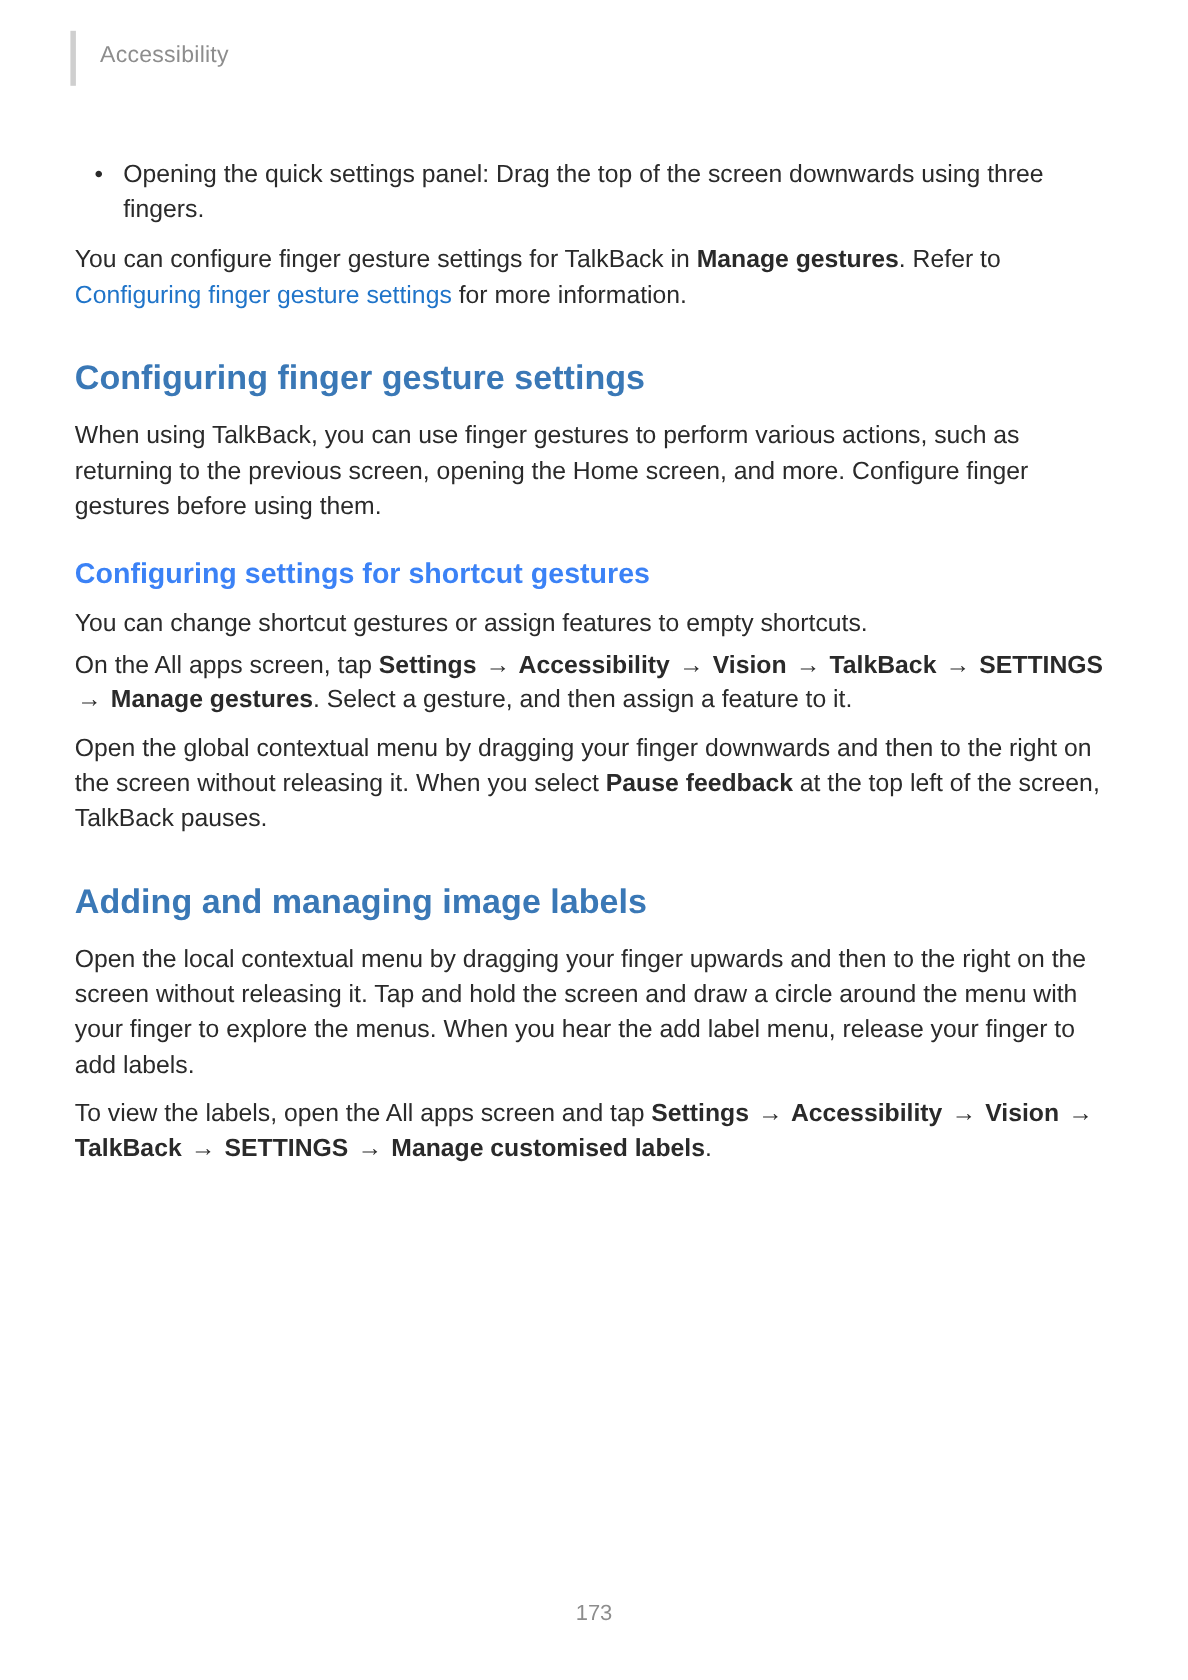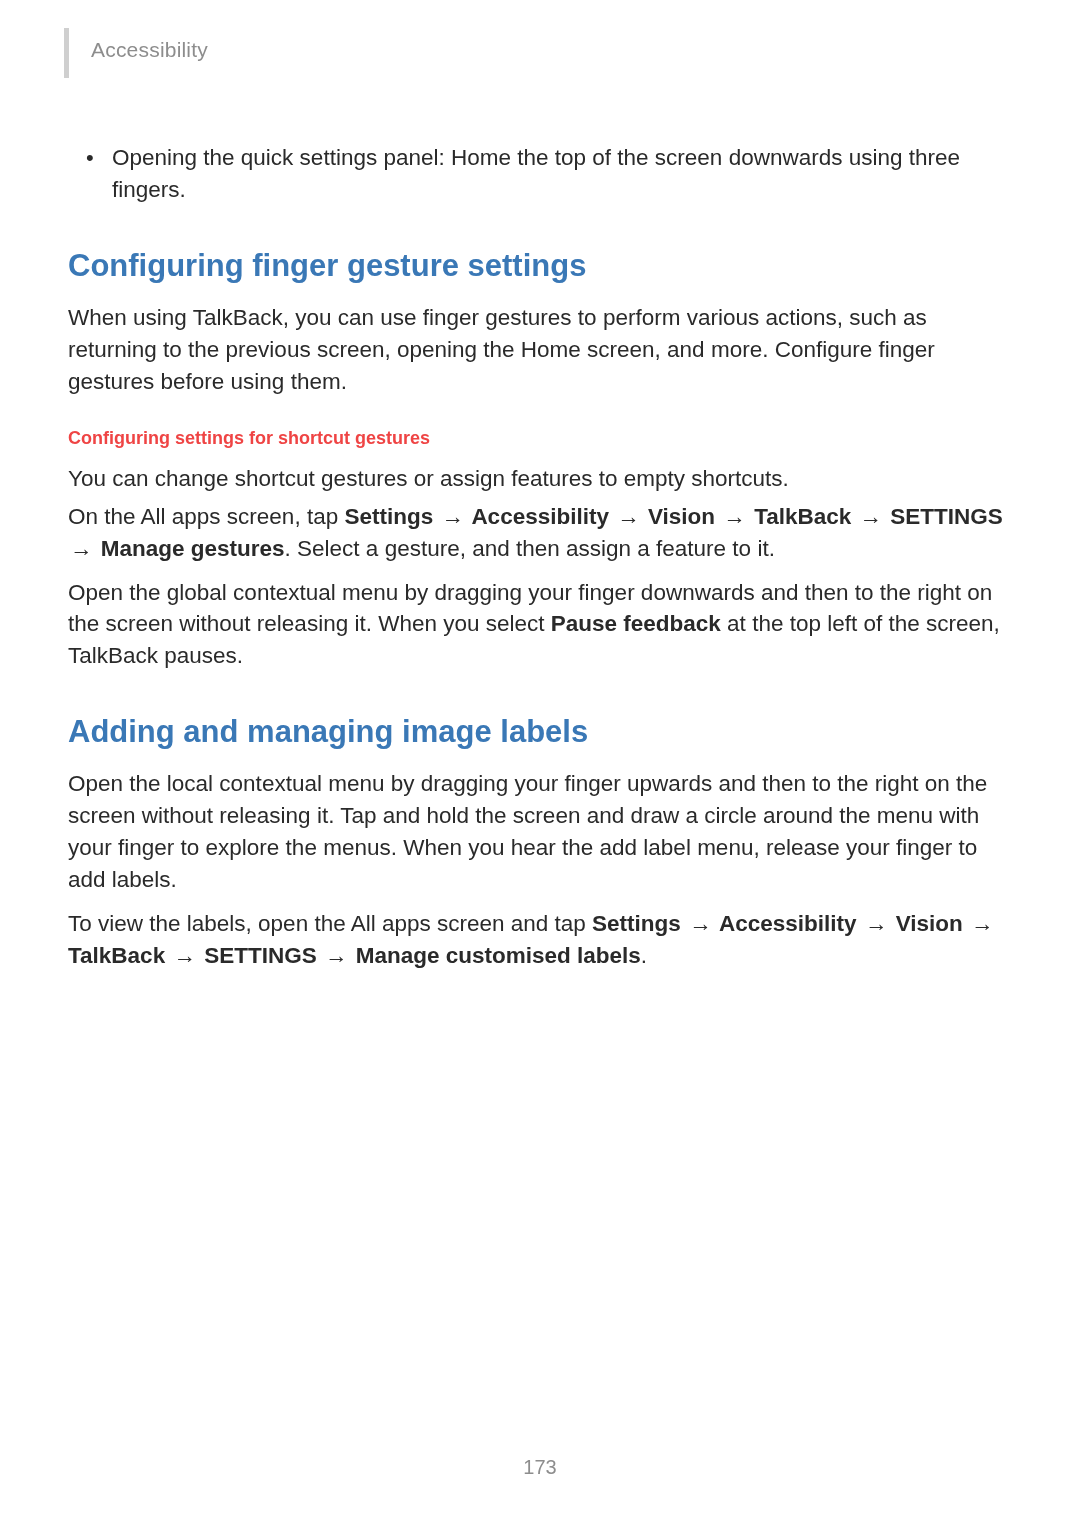--- a/index.html
+++ b/index.html
@@ -61,22 +61,22 @@
   p.body.tight { margin-bottom: 6px; }
   .link { color: #1f74c9; }
   .bold { font-weight: 700; }
   h2.section {
     color: #3a78b6;
     font-size: 31px;
     font-weight: 700;
     margin: 42px 0 18px 0;
   }
   h3.subsection {
-    color: #ef4444;
-    font-size: 18px;
+    color: #3b82f6;
+    font-size: 26px;
     font-weight: 700;
     margin: 30px 0 14px 0;
   }
   .arrow { padding: 0 2px; }
   .pagenum {
     position: absolute;
     bottom: 48px;
     left: 0; right: 0;
     text-align: center;
     color: #8d8d8d;
@@ -90,23 +90,26 @@
 <div class="page">
 
   <div class="header-area">
     <div class="header-rule"></div>
     <div class="header-label">Accessibility</div>
   </div>
 
   <div class="content">
 
     <ul class="bullets">
-      <li>Opening the quick settings panel: Home the top of the screen downwards using three fingers.</li>
+      <li>Opening the quick settings panel: Drag the top of the screen downwards using three fingers.</li>
     </ul>
 
+    <p class="body">
+      <span>You can configure finger gesture settings for TalkBack in </span><span class="bold">Manage gestures</span><span>. Refer to </span><span class="link">Configuring finger gesture settings</span><span> for more information.</span>
+    </p>
 
     <h2 class="section">Configuring finger gesture settings</h2>
     <p class="body">When using TalkBack, you can use finger gestures to perform various actions, such as returning to the previous screen, opening the Home screen, and more. Configure finger gestures before using them.</p>
 
     <h3 class="subsection">Configuring settings for shortcut gestures</h3>
     <p class="body tight">You can change shortcut gestures or assign features to empty shortcuts.</p>
     <p class="body">
       <span>On the All apps screen, tap </span><span class="bold"><span>Settings</span> <span class="arrow">→</span> <span>Accessibility</span> <span class="arrow">→</span> <span>Vision</span> <span class="arrow">→</span> <span>TalkBack</span> <span class="arrow">→</span> <span>SETTINGS</span> <span class="arrow">→</span> <span>Manage gestures</span></span><span>. Select a gesture, and then assign a feature to it.</span>
     </p>
 

